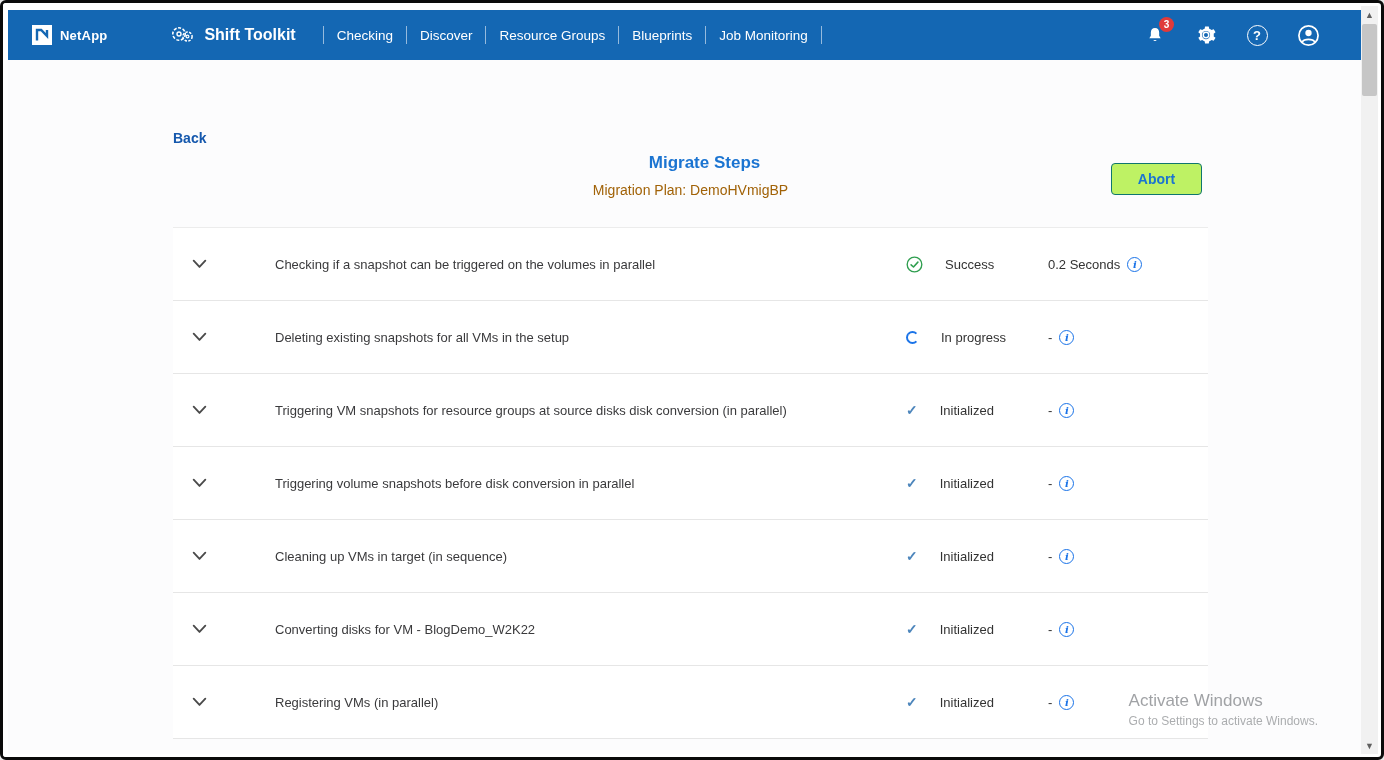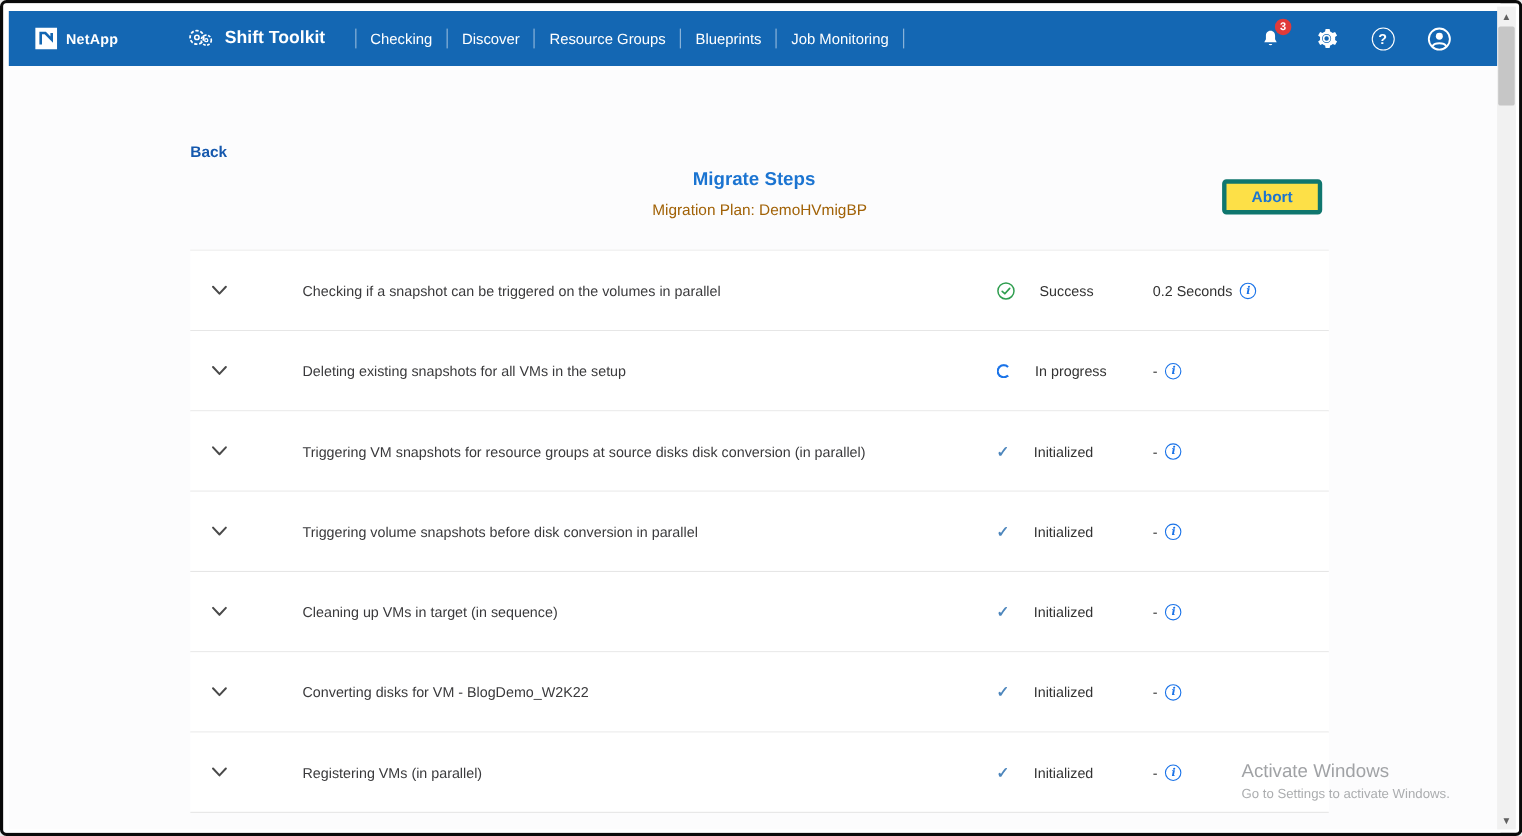--- a/index.html
+++ b/index.html
@@ -30,25 +30,25 @@
     display:flex; align-items:center; justify-content:center;
   }
   .circle-glyph {
     width:21px; height:21px; border:1.8px solid #fff; border-radius:50%;
     display:flex; align-items:center; justify-content:center; font-size:13px; font-weight:700; color:#fff;
   }
 
   
   .main { position:absolute; top:57px; left:5px; right:0; bottom:3px; background:#fcfcfd; }
   .back-link { position:absolute; top:70px; left:165px; font-size:14px; font-weight:700; color:#1558ad; cursor:pointer; }
-  .page-title { position:absolute; top:93px; left:160px; width:1035px; text-align:center; font-size:17px; font-weight:600; color:#1b74d1; }
+  .page-title { position:absolute; top:93px; left:179px; width:1035px; text-align:center; font-size:17px; font-weight:600; color:#1b74d1; }
   .page-subtitle { position:absolute; top:122px; left:165px; width:1035px; text-align:center; font-size:14px; color:#a16207; }
   .abort-btn {
     position:absolute; top:103px; right:162px; width:91px; height:32px;
-    background:#fde047; border:4px solid #0f766e; border-radius:4px;
+    background:#bef264; border:1px solid #0f766e; border-radius:4px;
     color:#1b74d1; font-size:14px; font-weight:600; cursor:pointer;
     display:flex; align-items:center; justify-content:center;
   }
 
   
   .steps { position:absolute; top:167px; left:165px; width:1035px; border-top:1px solid #ececec; }
   .row { display:flex; align-items:center; height:73px; background:#fff; border-bottom:1px solid #e6e6e6; }
   .chevron { width:24px; margin-left:14px; display:flex; align-items:center; justify-content:center; cursor:pointer; flex:0 0 auto; }
   .desc { flex:1 1 auto; margin-left:64px; font-size:13px; color:#3a3a3c; padding-right:12px; }
   .status { width:142px; flex:0 0 auto; display:flex; align-items:center; gap:22px; font-size:13px; color:#333; }

